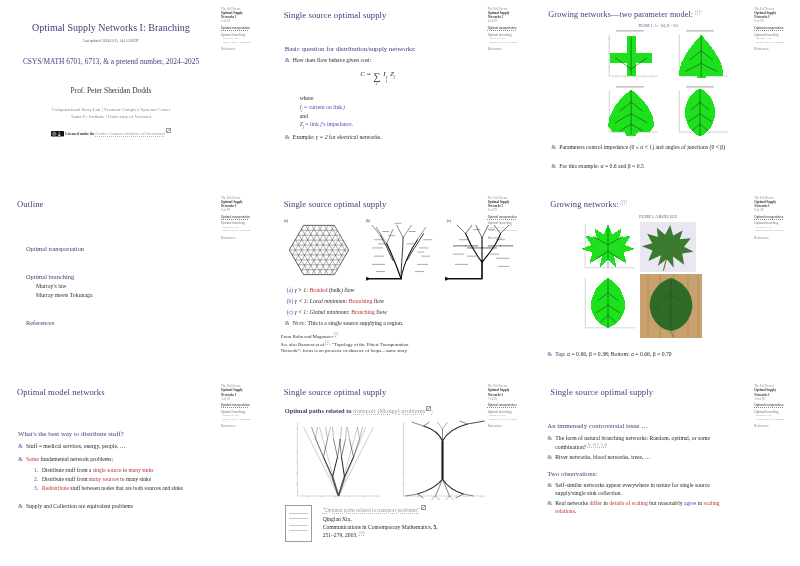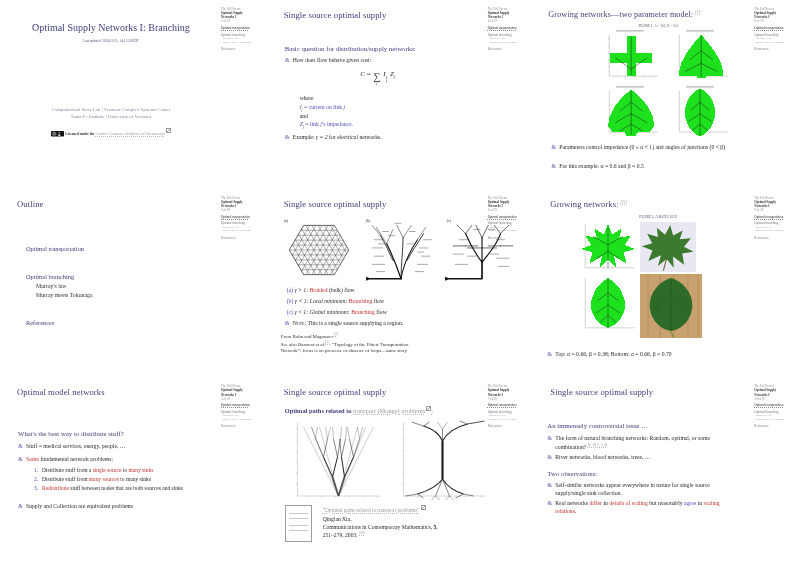--- a/index.html
+++ b/index.html
@@ -49,20 +49,22 @@
 </style>
 </head>
 <body>
 
 <div class="sheet">
 
   <section class="slide">
     <div class="ctr" style="top:22px;font-size:10px" style2="">Optimal Supply Networks I: Branching</div>
     <style>.slide .ctr{color:#3e3e7c}</style>
     <div class="ctr" style="top:39px;font-size:3.4px;color:#56567a">Last updated: 2024/10/15, 14:11:50 EDT</div>
+    <div class="ctr" style="top:57px;font-size:7.4px">CSYS/MATH 6701, 6713, &amp; a pretend number, 2024–2025</div>
+    <div class="ctr" style="top:86px;font-size:7.4px;color:#333347">Prof. Peter Sheridan Dodds</div>
     <div class="ctr" style="top:107px;font-size:4.8px;color:#8b8ba6">Computational Story Lab | Vermont Complex Systems Center</div>
     <div class="ctr" style="top:114px;font-size:4.8px;color:#8b8ba6">Santa Fe Institute | University of Vermont</div>
     <div class="ctr" style="top:128px;font-size:3.6px;color:#333">
       <svg style="position:relative;vertical-align:-1.5px" width="13" height="5.5" viewBox="0 0 26 11">
         <rect width="26" height="11" rx="1.5" fill="#111"></rect>
         <circle cx="6.5" cy="5.5" r="3.4" fill="none" stroke="#fff" stroke-width="1"></circle>
         <circle cx="6.5" cy="5.5" r="1.2" fill="none" stroke="#fff" stroke-width=".8"></circle>
         <circle cx="16.5" cy="3.6" r="1.3" fill="#fff"></circle>
         <path d="M14 9.5c0-2 1.2-3.2 2.5-3.2s2.5 1.2 2.5 3.2z" fill="#fff"></path>
       </svg>

